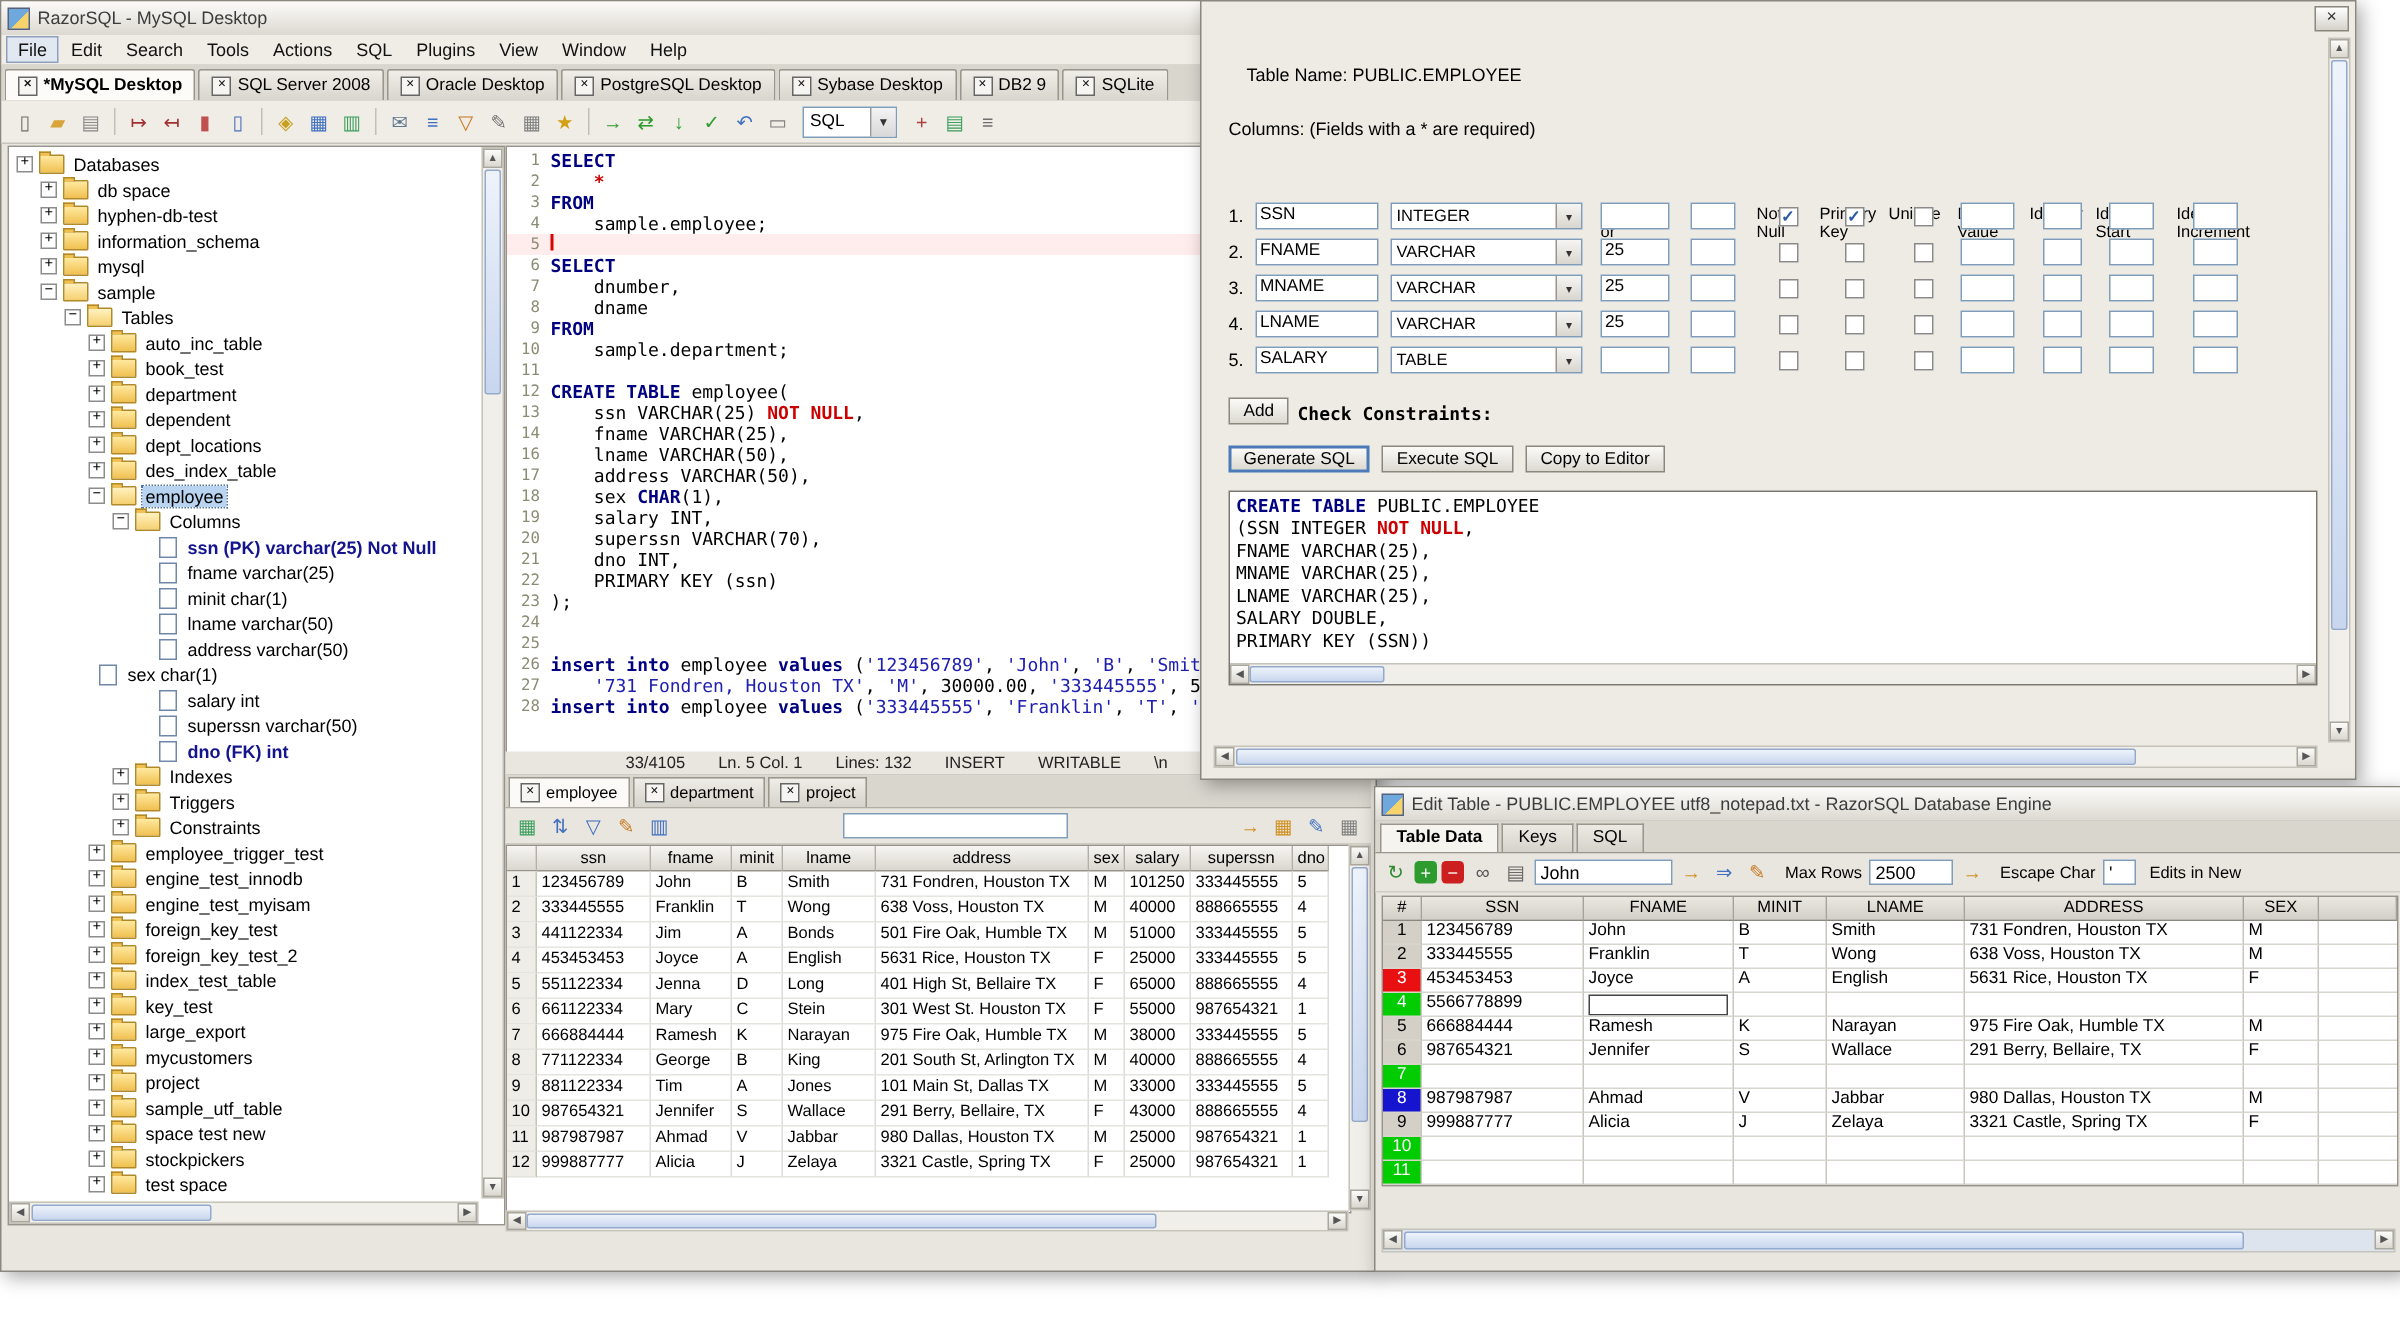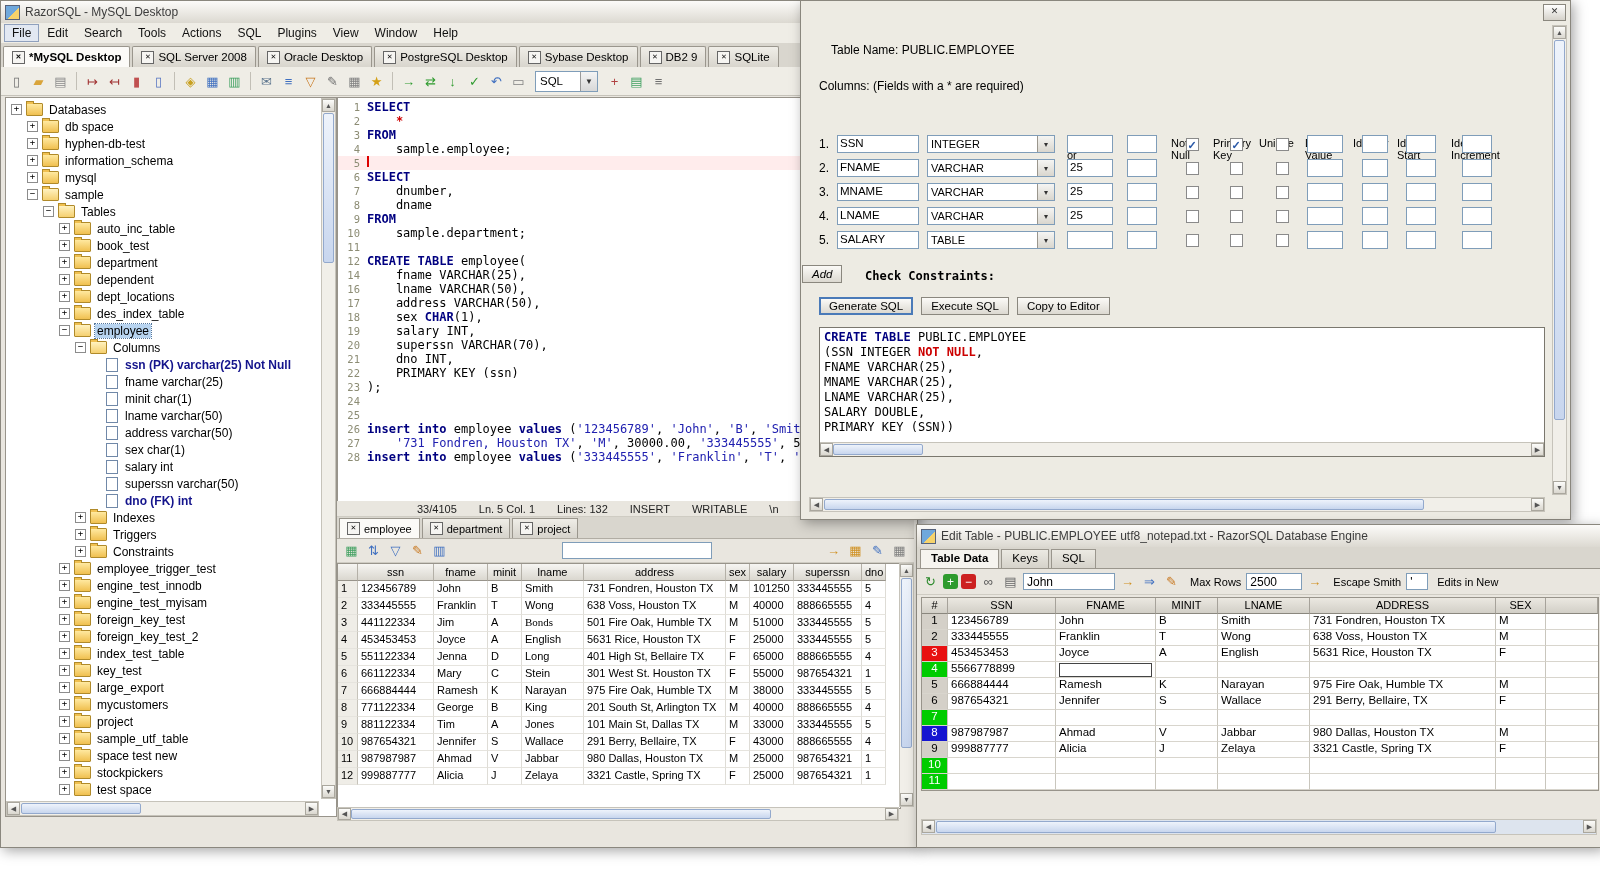--- a/index.html
+++ b/index.html
@@ -86,21 +86,21 @@
   .ctn{width:18px;font-size:12px;flex:none;}
   .ctin{border:1px solid #7f9db9;background:#fff;height:18px;box-sizing:border-box;font-size:11.5px;padding:1px 2px;overflow:hidden;white-space:nowrap;flex:none;font-family:"Liberation Sans",sans-serif;}
   .w36{width:36px;} .w30{width:30px;} .w26{width:26px;}
   .ctsel{display:flex;border:1px solid #7f9db9;background:#fff;height:18px;box-sizing:border-box;flex:none;}
   .cts-t{flex:1;font-size:11px;padding:2px 3px;overflow:hidden;}
   .cts-b{width:16px;background:linear-gradient(#f5f5f3,#d9d6ce);border-left:1px solid #9a968d;font-size:8px;display:flex;align-items:center;justify-content:center;color:#333;}
   .cbw{display:flex;align-items:center;justify-content:center;flex:none;}
   .cb{width:13px;height:13px;border:1px solid #8a8a8a;background:#fff;font-size:11px;line-height:12px;text-align:center;color:#2c5aa8;font-weight:bold;box-sizing:border-box;}
   .cbtn{font-family:"Liberation Sans",sans-serif;font-size:11.5px;padding:2px 9px;border:1px solid #8a877e;background:linear-gradient(#fbfaf7,#dcd9d1);margin-right:8px;}
   .focusbtn{border:2px solid #4a7ab8;padding:1px 8px;}
-  #addbtn{position:absolute;left:1px;top:264px;font-style:italic;}
+  #addbtn{position:absolute;left:18px;top:264px;}
   #ccl{position:absolute;left:64px;top:268px;font-family:"DejaVu Sans Mono",monospace;font-size:12px;font-weight:bold;}
   #ctbtns{position:absolute;left:18px;top:296px;display:flex;}
   #ctsqlwrap{position:absolute;left:18px;top:326px;width:724px;height:128px;border:1px solid #7a776e;background:#fff;}
   #ctsql{position:absolute;left:4px;top:2px;right:3px;bottom:16px;overflow:hidden;font-family:"DejaVu Sans Mono",monospace;font-size:12px;line-height:15px;white-space:pre;}
   
   #edit-win{left:916px;top:524px;width:684px;height:322px;z-index:20;background:#e9e6df;}
   #ettabs{position:absolute;left:0;top:22px;right:0;height:22px;background:#d9d6ce;border-bottom:1px solid #9a968d;display:flex;align-items:flex-end;padding-left:3px;box-sizing:border-box;}
   .etab{height:19px;padding:2px 10px 0;border:1px solid #9a968d;border-bottom:none;background:linear-gradient(#eceae3,#d5d2ca);margin-right:2px;font-size:11.5px;box-sizing:border-box;}
   .etab.on{background:#f6f4ef;font-weight:bold;}
   #ettb{position:absolute;left:0;top:44px;right:0;height:26px;background:#e9e6df;border-bottom:1px solid #cfccc3;display:flex;align-items:center;gap:3px;padding:0 4px;font-size:11px;overflow:hidden;box-sizing:border-box;}
@@ -304,21 +304,21 @@
           <div class="trow" style="padding-left: 84px;">
             <span class="exp-sp"></span>
             <span class="doc"></span>
             <span class="tlab">lname varchar(50)</span>
           </div>
           <div class="trow" style="padding-left: 84px;">
             <span class="exp-sp"></span>
             <span class="doc"></span>
             <span class="tlab">address varchar(50)</span>
           </div>
-          <div class="trow" style="padding-left: 84px;">
+          <div class="trow" style="padding-left: 44px;">
             <span class="exp-sp"></span>
             <span class="doc"></span>
             <span class="tlab">sex char(1)</span>
           </div>
           <div class="trow" style="padding-left: 84px;">
             <span class="exp-sp"></span>
             <span class="doc"></span>
             <span class="tlab">salary int</span>
           </div>
           <div class="trow" style="padding-left: 84px;">
@@ -436,20 +436,21 @@
           <div class="eline"><span class="lnum">3</span><span class="lcode"><span class="k">FROM</span></span></div>
           <div class="eline"><span class="lnum">4</span><span class="lcode"><span class="p">    sample.employee;</span></span></div>
           <div class="eline ehl"><span class="lnum">5</span><span class="lcode"><span class="caret"></span></span></div>
           <div class="eline"><span class="lnum">6</span><span class="lcode"><span class="k">SELECT</span></span></div>
           <div class="eline"><span class="lnum">7</span><span class="lcode"><span class="p">    dnumber,</span></span></div>
           <div class="eline"><span class="lnum">8</span><span class="lcode"><span class="p">    dname</span></span></div>
           <div class="eline"><span class="lnum">9</span><span class="lcode"><span class="k">FROM</span></span></div>
           <div class="eline"><span class="lnum">10</span><span class="lcode"><span class="p">    sample.department;</span></span></div>
           <div class="eline"><span class="lnum">11</span><span class="lcode"></span></div>
           <div class="eline"><span class="lnum">12</span><span class="lcode"><span class="k">CREATE TABLE</span><span class="p"> employee(</span></span></div>
+          <div class="eline"><span class="lnum">13</span><span class="lcode"><span class="p">    ssn VARCHAR(25) </span><span class="r">NOT NULL</span><span class="p">,</span></span></div>
           <div class="eline"><span class="lnum">14</span><span class="lcode"><span class="p">    fname VARCHAR(25),</span></span></div>
           <div class="eline"><span class="lnum">16</span><span class="lcode"><span class="p">    lname VARCHAR(50),</span></span></div>
           <div class="eline"><span class="lnum">17</span><span class="lcode"><span class="p">    address VARCHAR(50),</span></span></div>
           <div class="eline"><span class="lnum">18</span><span class="lcode"><span class="p">    sex </span><span class="k">CHAR</span><span class="p">(1),</span></span></div>
           <div class="eline"><span class="lnum">19</span><span class="lcode"><span class="p">    salary INT,</span></span></div>
           <div class="eline"><span class="lnum">20</span><span class="lcode"><span class="p">    superssn VARCHAR(70),</span></span></div>
           <div class="eline"><span class="lnum">21</span><span class="lcode"><span class="p">    dno INT,</span></span></div>
           <div class="eline"><span class="lnum">22</span><span class="lcode"><span class="p">    PRIMARY KEY (ssn)</span></span></div>
           <div class="eline"><span class="lnum">23</span><span class="lcode"><span class="p">);</span></span></div>
           <div class="eline"><span class="lnum">24</span><span class="lcode"></span></div>
@@ -541,21 +542,21 @@
           <span class="gcell" style="width: 24px;">M</span>
           <span class="gcell" style="width: 44px;">40000</span>
           <span class="gcell" style="width: 68px;">888665555</span>
           <span class="gcell" style="width: 24px;">4</span>
         </div>
         <div class="grow">
           <span class="gcell gnum" style="width: 20px;">3</span>
           <span class="gcell" style="width: 76px;">441122334</span>
           <span class="gcell" style="width: 54px;">Jim</span>
           <span class="gcell" style="width: 34px;">A</span>
-          <span class="gcell" style="width: 62px; font-family: Liberation Serif, serif;">Bonds</span>
+          <span class="gcell" style="width: 62px;">Bonds</span>
           <span class="gcell" style="width: 142px;">501 Fire Oak, Humble TX</span>
           <span class="gcell" style="width: 24px;">M</span>
           <span class="gcell" style="width: 44px;">51000</span>
           <span class="gcell" style="width: 68px;">333445555</span>
           <span class="gcell" style="width: 24px;">5</span>
         </div>
         <div class="grow">
           <span class="gcell gnum" style="width: 20px;">4</span>
           <span class="gcell" style="width: 76px;">453453453</span>
           <span class="gcell" style="width: 54px;">Joyce</span>
@@ -933,21 +934,21 @@
       <span id="etmid" style="display:inline-flex;align-items:center;gap:3px;">
           <span class="ti" style="color: rgb(208, 144, 32);">→</span>
           <span class="ti" style="color: rgb(64, 112, 192);">⇒</span>
           <span class="ti" style="color: rgb(200, 120, 32);">✎</span>
         </span>
       <span class="etlabel">Max Rows</span>
       <input class="tin" style="width: 56px;" value="2500">
       <span id="etgo" style="display:inline-flex;">
           <span class="ti" style="color: rgb(208, 144, 32);">→</span>
         </span>
-      <span class="etlabel">Escape Smith</span>
+      <span class="etlabel">Escape Char</span>
       <input class="tin" style="width: 22px;" value="'">
       <span class="etlabel">Edits in New</span>
     </div>
     <div id="etgrid">
         <div class="erow ehead">
           <span class="ecell" style="width: 26px;">#</span>
           <span class="ecell" style="width: 108px;">SSN</span>
           <span class="ecell" style="width: 100px;">FNAME</span>
           <span class="ecell" style="width: 62px;">MINIT</span>
           <span class="ecell" style="width: 92px;">LNAME</span>

